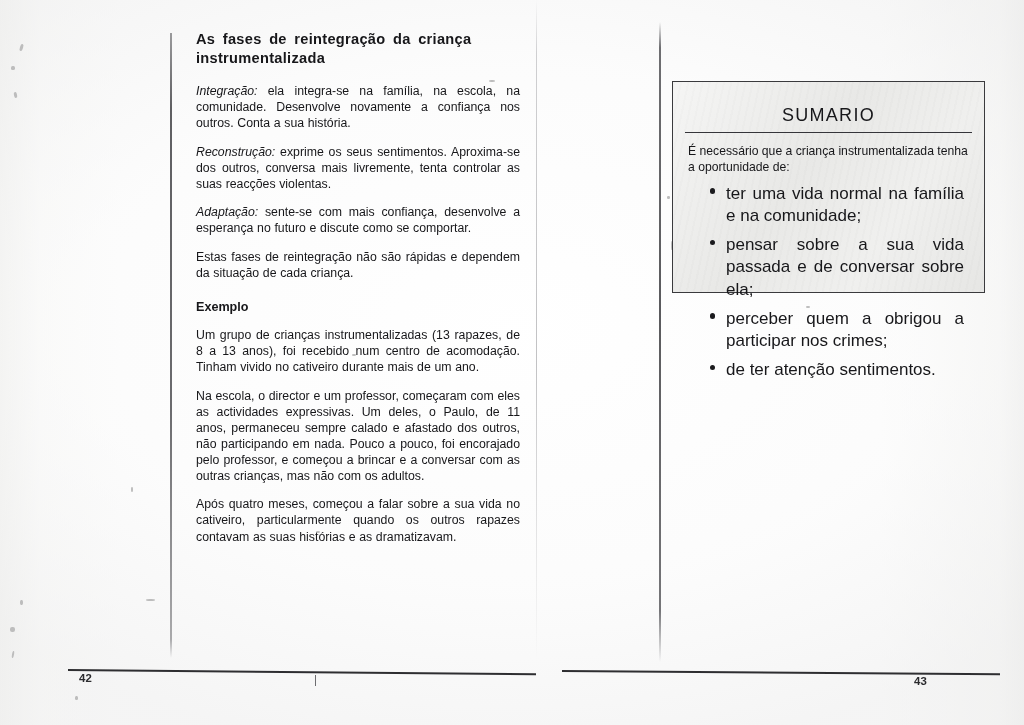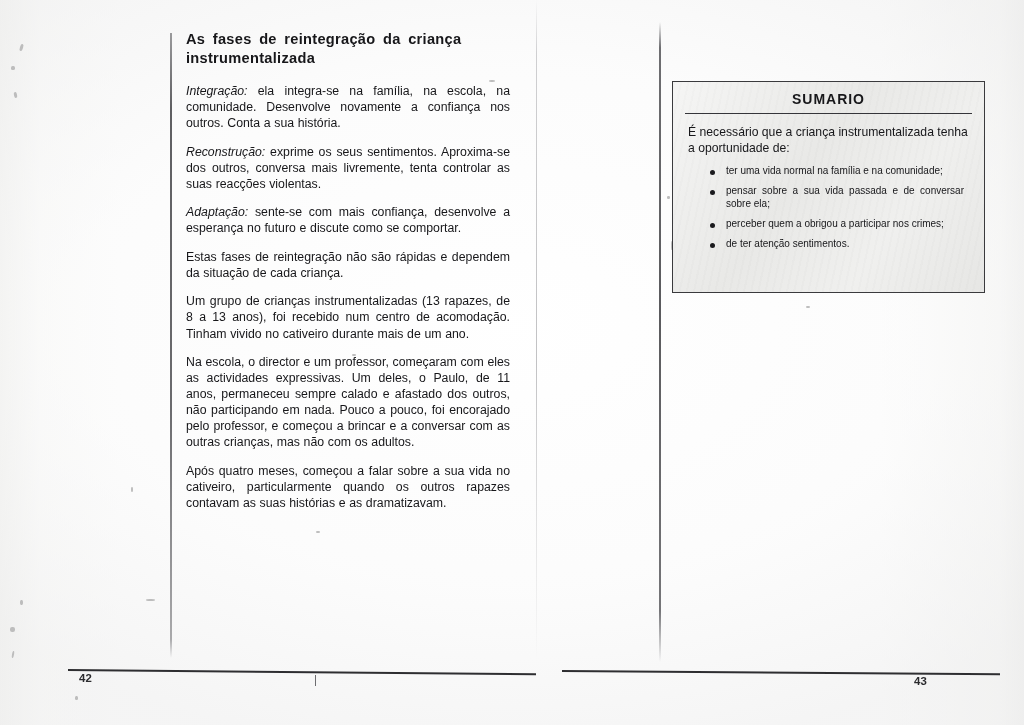--- a/index.html
+++ b/index.html
@@ -51,21 +51,21 @@
     left: 536px;
     top: 0px;
     width: 1px;
     height: 660px;
     background: linear-gradient(180deg, rgba(200,200,202,0) 0%, #cfcfd1 8%, #c2c2c4 55%, rgba(214,214,216,0) 100%);
   }
 
   
   #left-page {
     position: absolute;
-    left: 186px;
+    left: 196px;
     top: 30px;
     width: 324px;
   }
 
   h1.doc-heading {
     font-size: 14.6px;
     font-weight: bold;
     line-height: 1.30;
     letter-spacing: 0.02em;
     margin: 0 0 15px 0;
@@ -105,24 +105,24 @@
     border: 1.7px solid #3a3a3d;
     box-sizing: border-box;
     background:
       linear-gradient(125deg, rgba(255,255,255,0.55) 0%, rgba(232,232,230,0.5) 42%, rgba(246,246,245,0.5) 70%, rgba(228,228,226,0.55) 100%),
       repeating-linear-gradient(102deg, rgba(205,205,203,0.22) 0px, rgba(205,205,203,0.22) 2px, rgba(255,255,255,0) 2px, rgba(255,255,255,0) 7px),
       #e9e9e7;
   }
 
   #sumario-title {
     text-align: center;
-    font-size: 14px;
-    font-weight: bold;
+    font-size: 18px;
+    font-weight: normal;
     letter-spacing: 0.07em;
-    margin: 9px 0 0 0;
+    margin: 23px 0 0 0;
     line-height: 1.2;
   }
 
   #sumario-divider {
     height: 1.6px;
     background: #35353a;
     margin: 5px 12px 0 12px;
   }
 
   #sumario-body {
@@ -136,21 +136,21 @@
   }
 
   ul.sumario-list {
     list-style: none;
     margin: 7px 0 0 0;
     padding: 0 4px 0 22px;
   }
 
   ul.sumario-list li {
     position: relative;
-    font-size: 10px;
+    font-size: 17px;
     line-height: 1.305;
     margin-bottom: 7px;
     text-align: justify;
     padding-left: 16px;
   }
   ul.sumario-list li:last-child {
     margin-bottom: 0;
     text-align: left;
   }
 
@@ -259,20 +259,21 @@
     <h1 class="doc-heading loose">As fases de reintegração da criança instrumentalizada</h1>
 
     <p class="body-par"><span class="term">Integração:</span><span> ela integra-se na família, na escola, na comunidade. Desenvolve novamente a confiança nos outros. Conta a sua história.</span></p>
 
     <p class="body-par"><span class="term">Reconstrução:</span><span> exprime os seus sentimentos. Aproxima-se dos outros, conversa mais livremente, tenta controlar as suas reacções violentas.</span></p>
 
     <p class="body-par tight"><span class="term">Adaptação:</span><span> sente-se com mais confiança, desenvolve a esperança no futuro e discute como se comportar.</span></p>
 
     <p class="body-par">Estas fases de reintegração não são rápidas e dependem da situação de cada criança.</p>
 
+    <h2 class="sub-heading">Exemplo</h2>
 
     <p class="body-par">Um grupo de crianças instrumentalizadas (13 rapazes, de 8 a 13 anos), foi recebido num centro de acomodação. Tinham vivido no cativeiro durante mais de um ano.</p>
     <p class="body-par">Na escola, o director e um professor, começaram com eles as actividades expressivas. Um deles, o Paulo, de 11 anos, permaneceu sempre calado e afastado dos outros, não participando em nada. Pouco a pouco, foi encorajado pelo professor, e começou a brincar e a conversar com as outras crianças, mas não com os adultos.</p>
     <p class="body-par">Após quatro meses, começou a falar sobre a sua vida no cativeiro, particularmente quando os outros rapazes contavam as suas histórias e as dramatizavam.</p>
 
   </div>
 
   <div id="sumario-box">
     <div id="sumario-title">SUMARIO</div>
     <div id="sumario-divider"></div>

